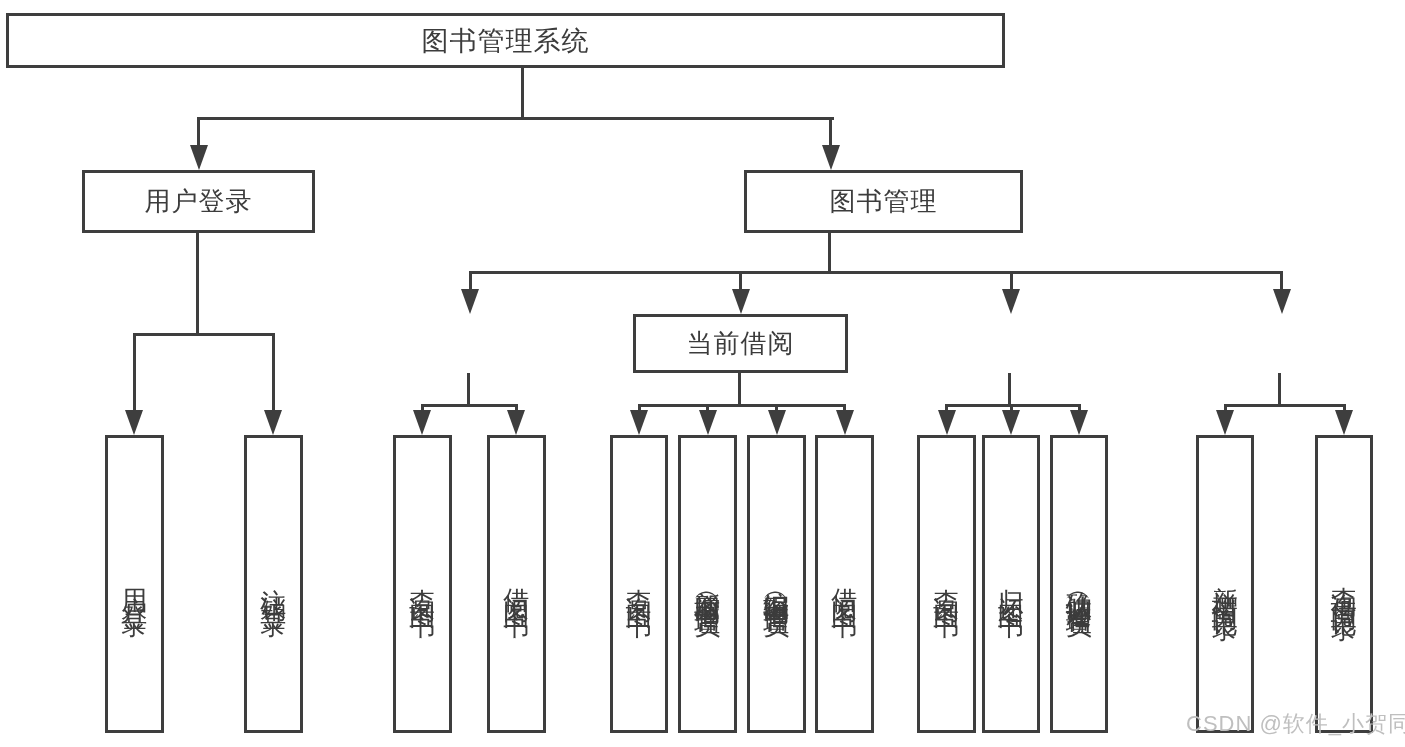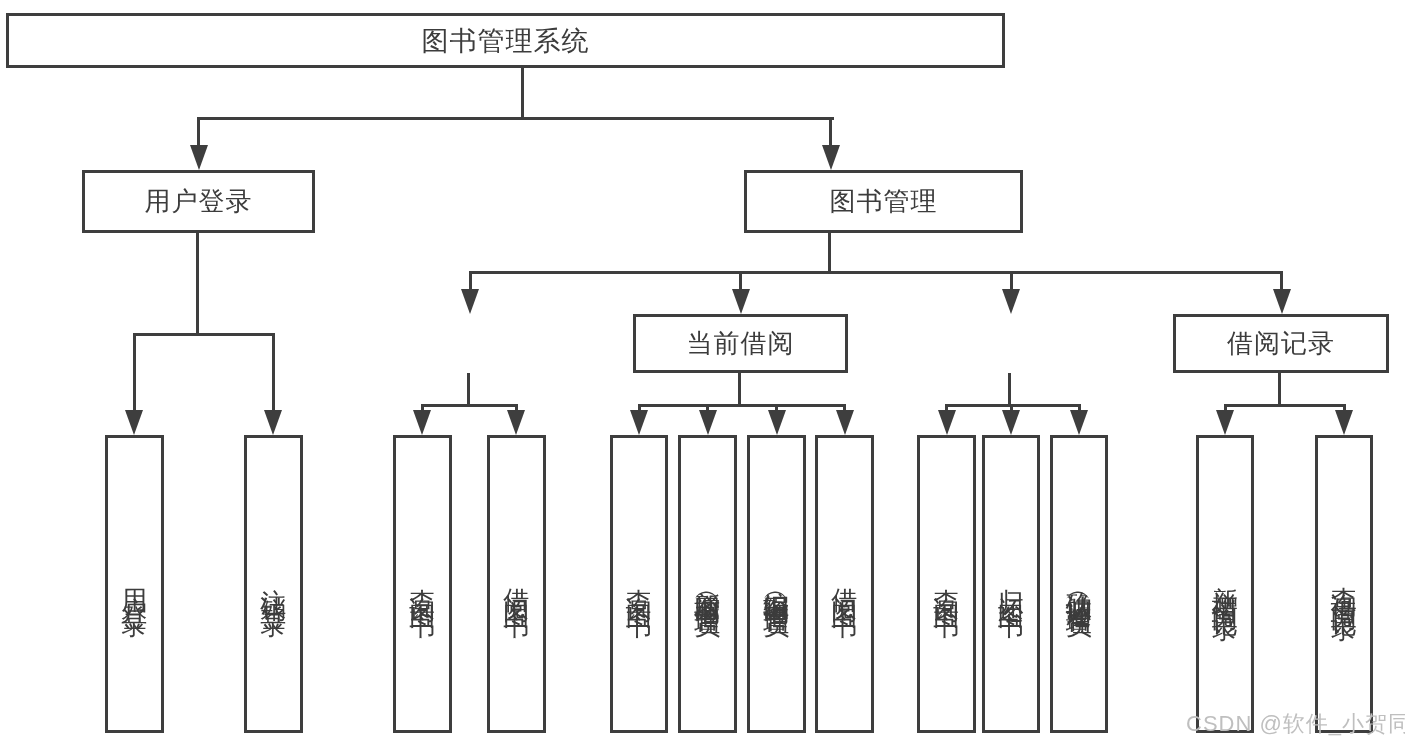--- a/index.html
+++ b/index.html
@@ -70,23 +70,20 @@
 
   <div class="hbox" style="left:82px;top:170px;width:233px;height:63px;">
     <span>用户登录</span>
   </div>
   <div class="hbox" style="left:744px;top:170px;width:279px;height:63px;">
     <span>图书管理</span>
   </div>
 
   <div class="hbox" style="left:633px;top:314px;width:215px;height:59px;">
     <span>当前借阅</span>
-  </div>
-  <div class="hbox" style="left:1173px;top:314px;width:216px;height:59px;">
-    <span>借阅记录</span>
   </div>
 
   <div class="vbox" style="left:105px;width:59px;">
     <span class="vtext">用户登录</span>
   </div>
   <div class="vbox" style="left:244px;width:59px;">
     <span class="vtext">注销登录</span>
   </div>
   <div class="vbox" style="left:393px;width:59px;">
     <span class="vtext">查询图书</span>

